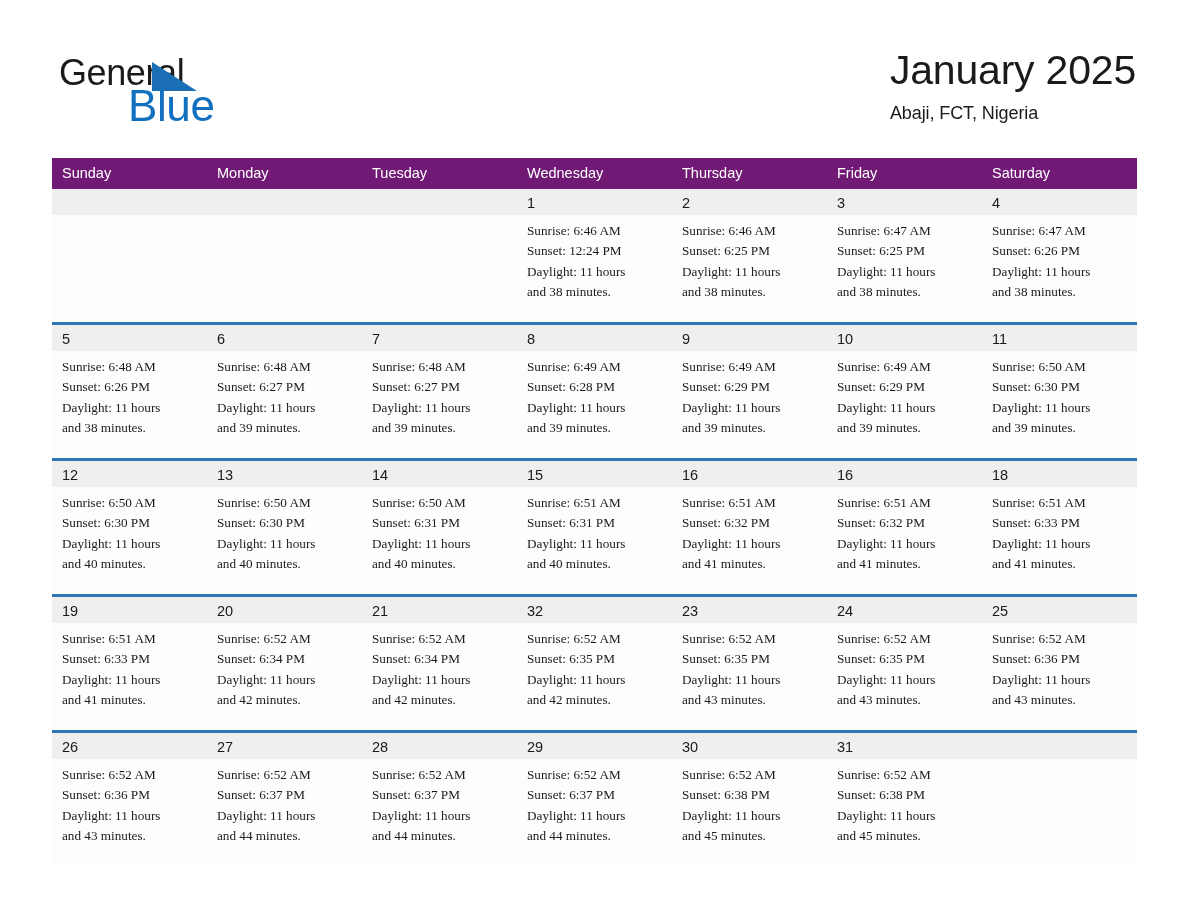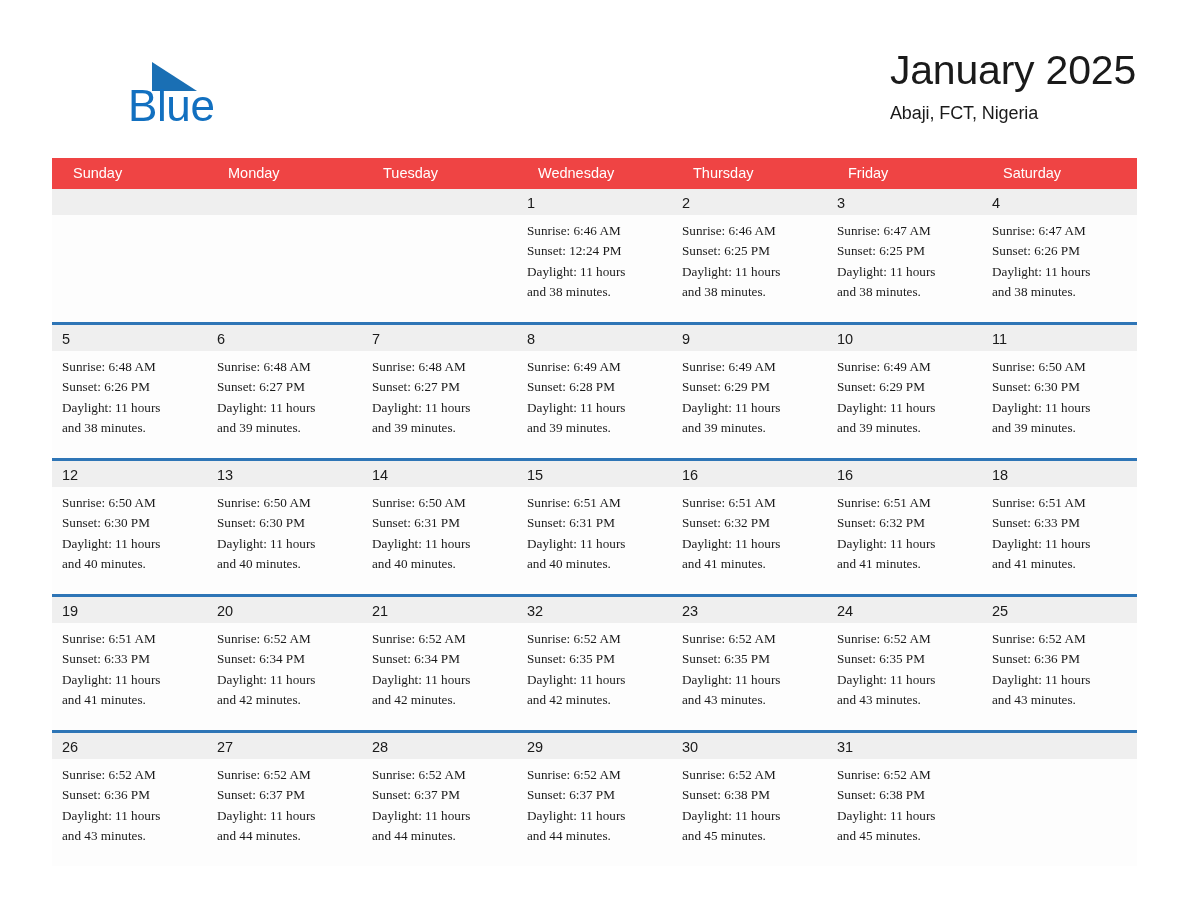--- a/index.html
+++ b/index.html
@@ -92,27 +92,27 @@
     border-collapse: collapse;
     table-layout: fixed;
   }
   .calendar th,
   .calendar td {
     padding: 0;
     margin: 0;
     vertical-align: top;
   }
   .calendar th {
-    background: #ef4444;
+    background: #701a75;
     color: #ffffff;
     font-weight: normal;
     font-size: 14.5px;
     line-height: 18px;
     text-align: left;
-    padding: 6px 0 7px 21px;
+    padding: 6px 0 7px 10px;
     height: 18px;
   }
   .calendar td {
     width: 155px;
     height: 133px;
     background: #fdfdfd;
     border-top: 3px solid #2e75b6;
   }
   .calendar tr.week-row:first-child td {
     border-top: none;
@@ -139,20 +139,21 @@
   }
   .day-details div { white-space: nowrap; }
   td.empty .daynum-band { background: #efefef; }
 </style>
 </head>
 <body>
 
 <div class="page-header">
 
   <div class="logo">
+    <span class="logo-general">General</span>
     <span class="logo-triangle"></span>
     <span class="logo-blue">Blue</span>
   </div>
 
   <div class="title-block">
     <h1 class="cal-title">January 2025</h1>
     <div class="cal-subtitle">Abaji, FCT, Nigeria</div>
   </div>
 
 </div>

